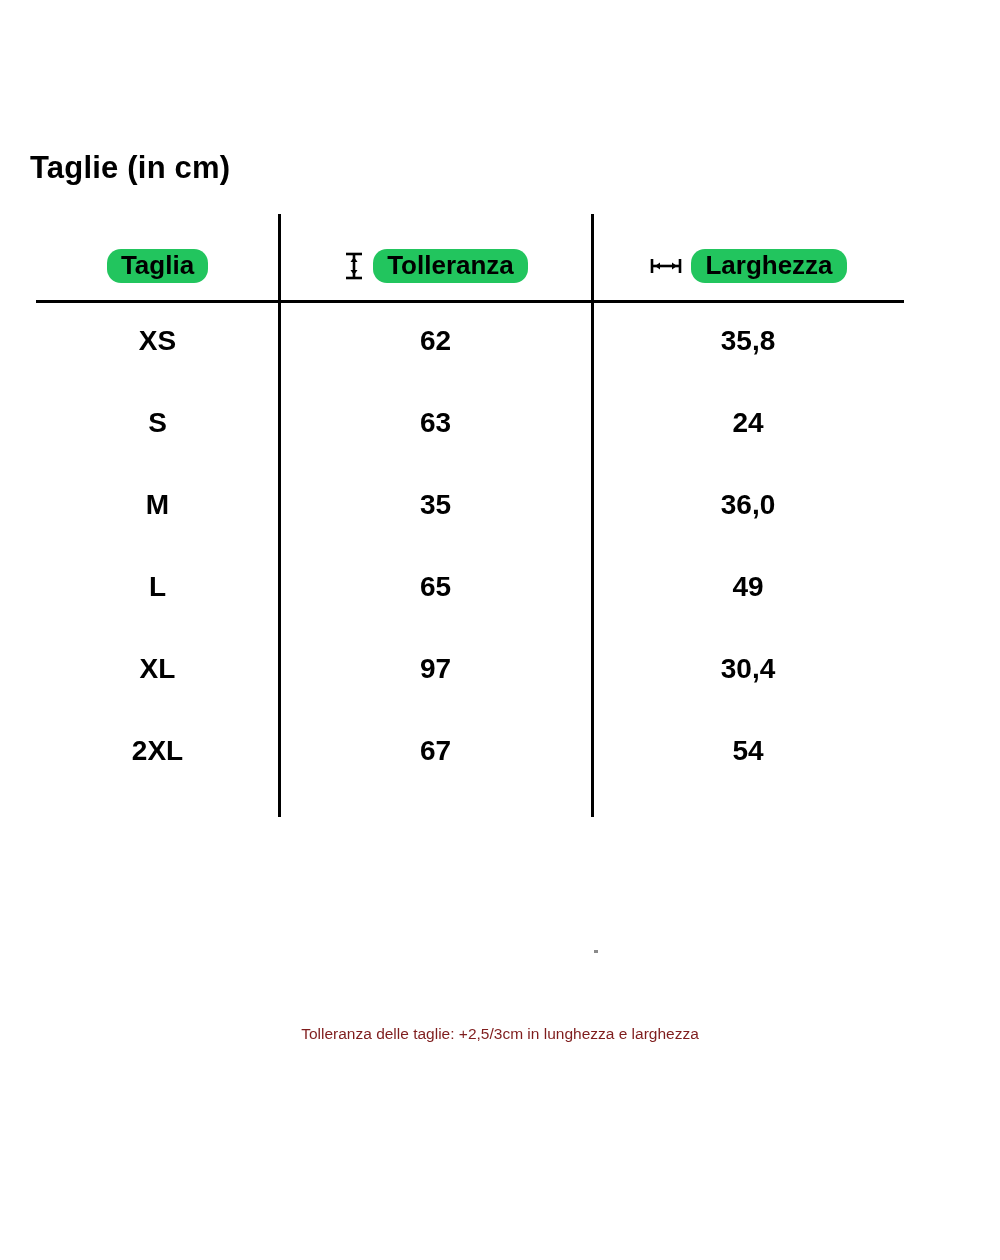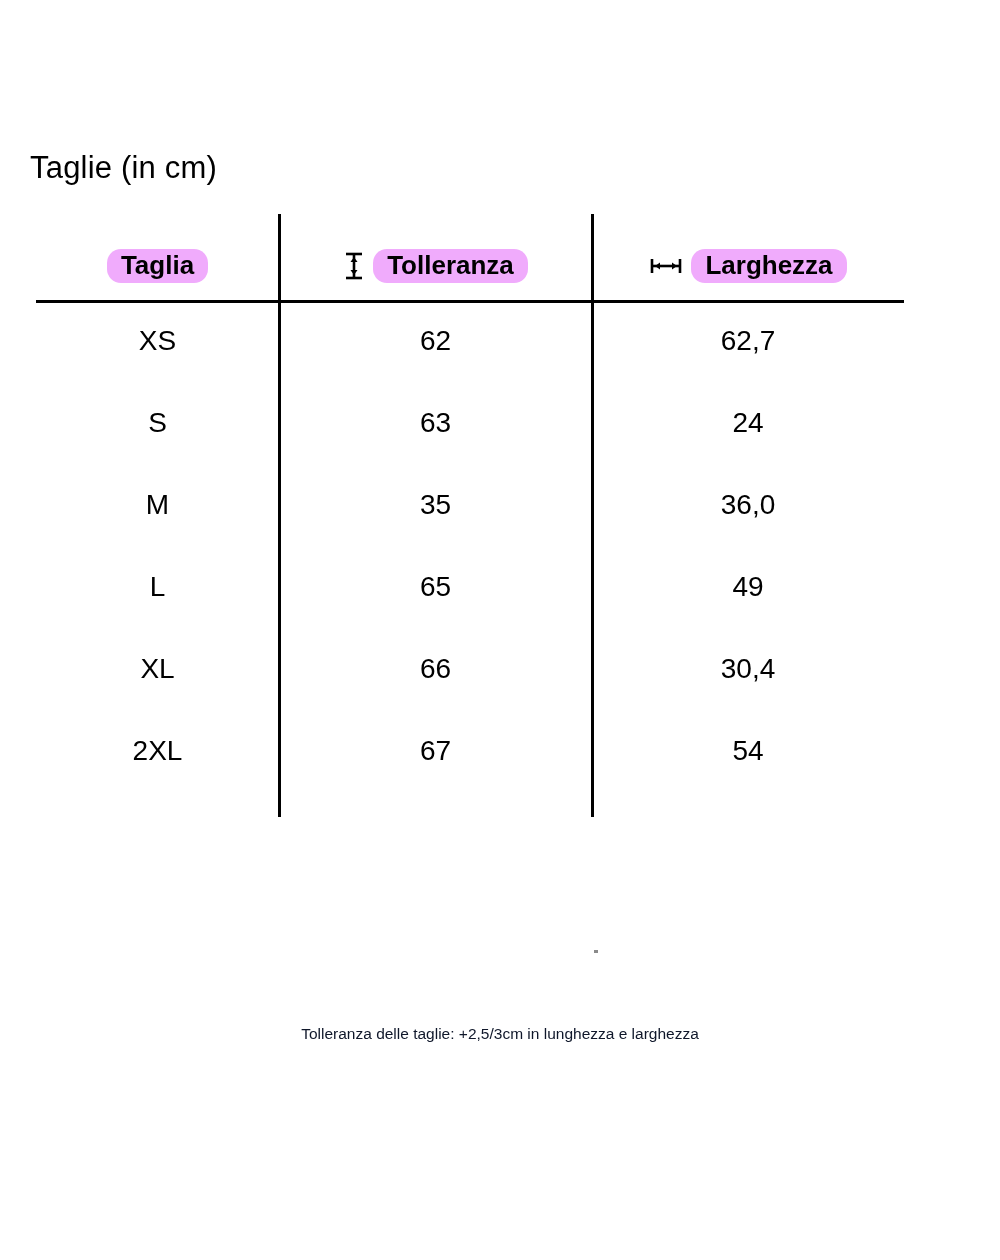--- a/index.html
+++ b/index.html
@@ -20,21 +20,21 @@
     position: relative;
     width: 1000px;
     height: 1260px;
   }
 
   .title {
     position: absolute;
     left: 30px;
     top: 150px;
     font-size: 31px;
-    font-weight: 400;
+    font-weight: 700;
     color: #000;
     letter-spacing: 0.2px;
   }
 
   
   .table-wrap {
     position: absolute;
     left: 36px;
     top: 214px;
     width: 868px;
@@ -78,21 +78,21 @@
     position: absolute;
     left: 0px;
     top: 86px;
     width: 868px;
     height: 3px;
     background: #000;
   }
 
   .hl {
     display: inline-block;
-    background: #f0abfc;
+    background: #22c55e;
     border-radius: 14px;
     padding: 2px 14px 3px 14px;
     line-height: 1.15;
     color: #000;
     font-weight: 700;
     font-size: 26px;
   }
 
   .head-cell-inner {
     display: flex;
@@ -104,35 +104,35 @@
 
   .ic {
     display: inline-block;
     flex: 0 0 auto;
     line-height: 0;
   }
 
   tbody td {
     height: 82px;
     font-size: 28px;
-    font-weight: 400;
+    font-weight: 700;
   }
 
   tbody tr td:first-child { font-size: 28px; }
 
   
   .notes {
     position: absolute;
     left: 0;
     top: 1022px;
     width: 1000px;
     text-align: center;
     font-size: 15.5px;
     line-height: 1.55;
-    color: #0f172a;
+    color: #7f1d1d;
   }
 
   .dot {
     position: absolute;
     left: 594px;
     top: 950px;
     width: 4px;
     height: 3px;
     background: #8a8a8a;
   }
@@ -190,40 +190,40 @@
               </span>
               <span class="hl">Larghezza</span>
             </div>
           </th>
         </tr>
       </thead>
       <tbody>
         <tr>
           <td>XS</td>
           <td>62</td>
-          <td>62,7</td>
+          <td>35,8</td>
         </tr>
         <tr>
           <td>S</td>
           <td>63</td>
           <td>24</td>
         </tr>
         <tr>
           <td>M</td>
           <td>35</td>
           <td>36,0</td>
         </tr>
         <tr>
           <td>L</td>
           <td>65</td>
           <td>49</td>
         </tr>
         <tr>
           <td>XL</td>
-          <td>66</td>
+          <td>97</td>
           <td>30,4</td>
         </tr>
         <tr>
           <td>2XL</td>
           <td>67</td>
           <td>54</td>
         </tr>
       </tbody>
     </table>
   </div>

